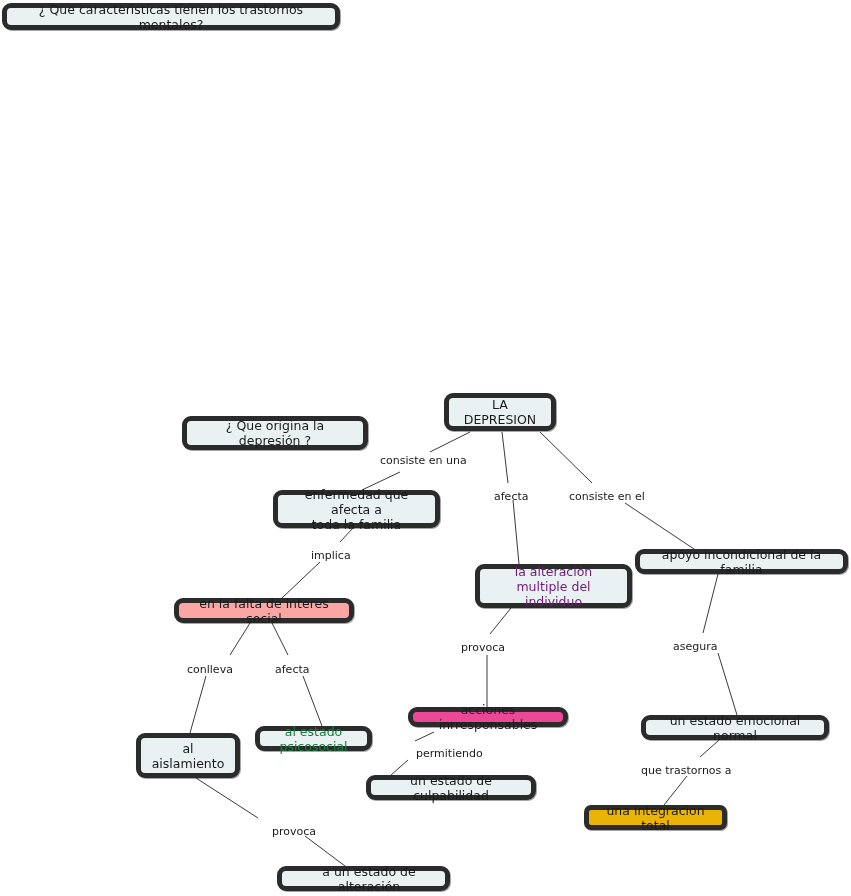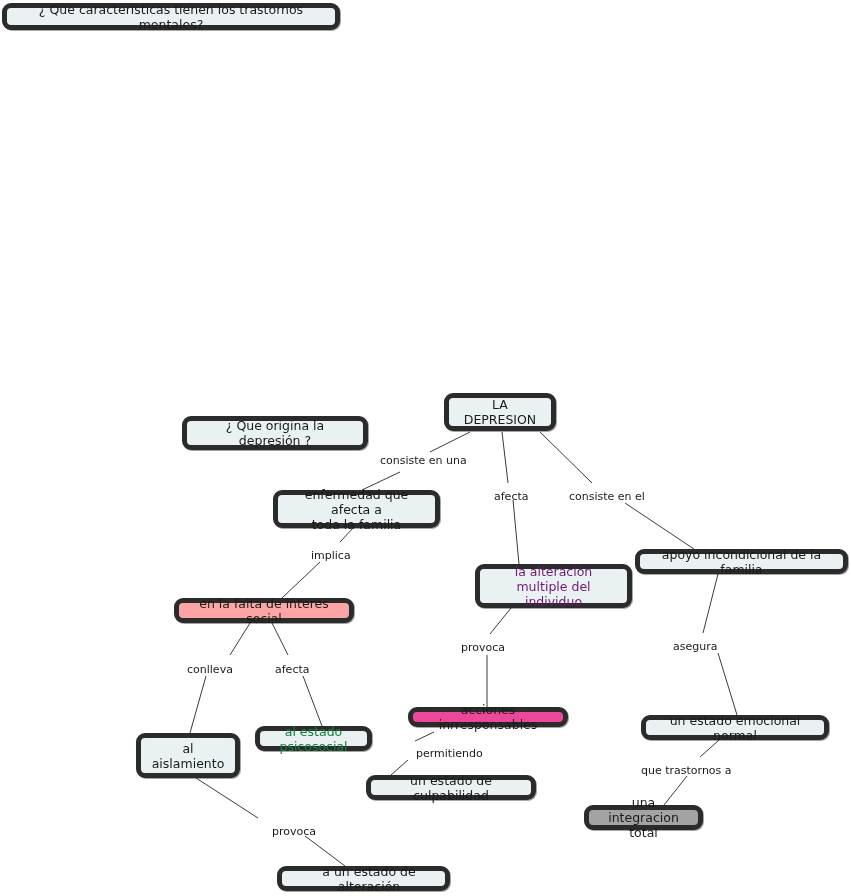--- a/index.html
+++ b/index.html
@@ -87,21 +87,21 @@
 toda la familia</div>
       <div class="node" style="left: 446px; top: 564px; width: 157px; height: 44px; background: rgb(233, 241, 243); border-color: rgb(43, 43, 43); color: #701a75; margin-left: 29px;">la alteración
 multiple del individuo</div>
       <div class="node" style="left: 635px; top: 549px; width: 213px; height: 25px; background: rgb(233, 241, 243); border-color: rgb(43, 43, 43); color: rgb(27, 27, 27);">apoyo incondicional de la familia</div>
       <div class="node" style="left: 174px; top: 598px; width: 180px; height: 25px; background: #fca5a5; border-color: rgb(43, 43, 43); color: rgb(27, 27, 27);">en la falta de interes social</div>
       <div class="node" style="left: 408px; top: 707px; width: 160px; height: 20px; background: #ec4899; border-color: rgb(43, 43, 43); color: rgb(27, 27, 27);">acciones inrresponsables</div>
       <div class="node" style="left: 641px; top: 715px; width: 188px; height: 25px; background: rgb(233, 241, 243); border-color: rgb(43, 43, 43); color: rgb(27, 27, 27);">un estado emocional normal</div>
       <div class="node" style="left: 136px; top: 733px; width: 104px; height: 45px; background: rgb(233, 241, 243); border-color: rgb(43, 43, 43); color: rgb(27, 27, 27);">al aislamiento</div>
       <div class="node" style="left: 255px; top: 726px; width: 117px; height: 25px; background: rgb(233, 241, 243); border-color: rgb(43, 43, 43); color: #15803d;">al estado psicosocial</div>
       <div class="node" style="left: 337px; top: 775px; width: 170px; height: 25px; background: rgb(233, 241, 243); border-color: rgb(43, 43, 43); color: rgb(27, 27, 27); margin-left: 29px;">un estado de culpabilidad</div>
-      <div class="node" style="left: 584px; top: 805px; width: 119px; height: 25px; background: #a3a3a3; border-color: rgb(43, 43, 43); color: rgb(27, 27, 27);">una integracion total</div>
+      <div class="node" style="left: 584px; top: 805px; width: 143px; height: 25px; background: #eab308; border-color: rgb(43, 43, 43); color: rgb(27, 27, 27); border-radius: 7px;">una integracion total</div>
       <div class="node" style="left: 277px; top: 866px; width: 173px; height: 25px; background: rgb(233, 241, 243); border-color: rgb(43, 43, 43); color: rgb(27, 27, 27); padding-left: 20px;">a un estado de alteración</div>
     </div>
   <div id="label-layer">
       <div class="link-label" style="left: 380px; top: 454px;">consiste en una</div>
       <div class="link-label" style="left: 494px; top: 490px;">afecta</div>
       <div class="link-label" style="left: 569px; top: 490px; text-align: center;">consiste en el</div>
       <div class="link-label" style="left: 311px; top: 549px;">implica</div>
       <div class="link-label" style="left: 461px; top: 641px;">provoca</div>
       <div class="link-label" style="left: 673px; top: 640px;">asegura</div>
       <div class="link-label" style="left: 187px; top: 663px;">conlleva</div>

